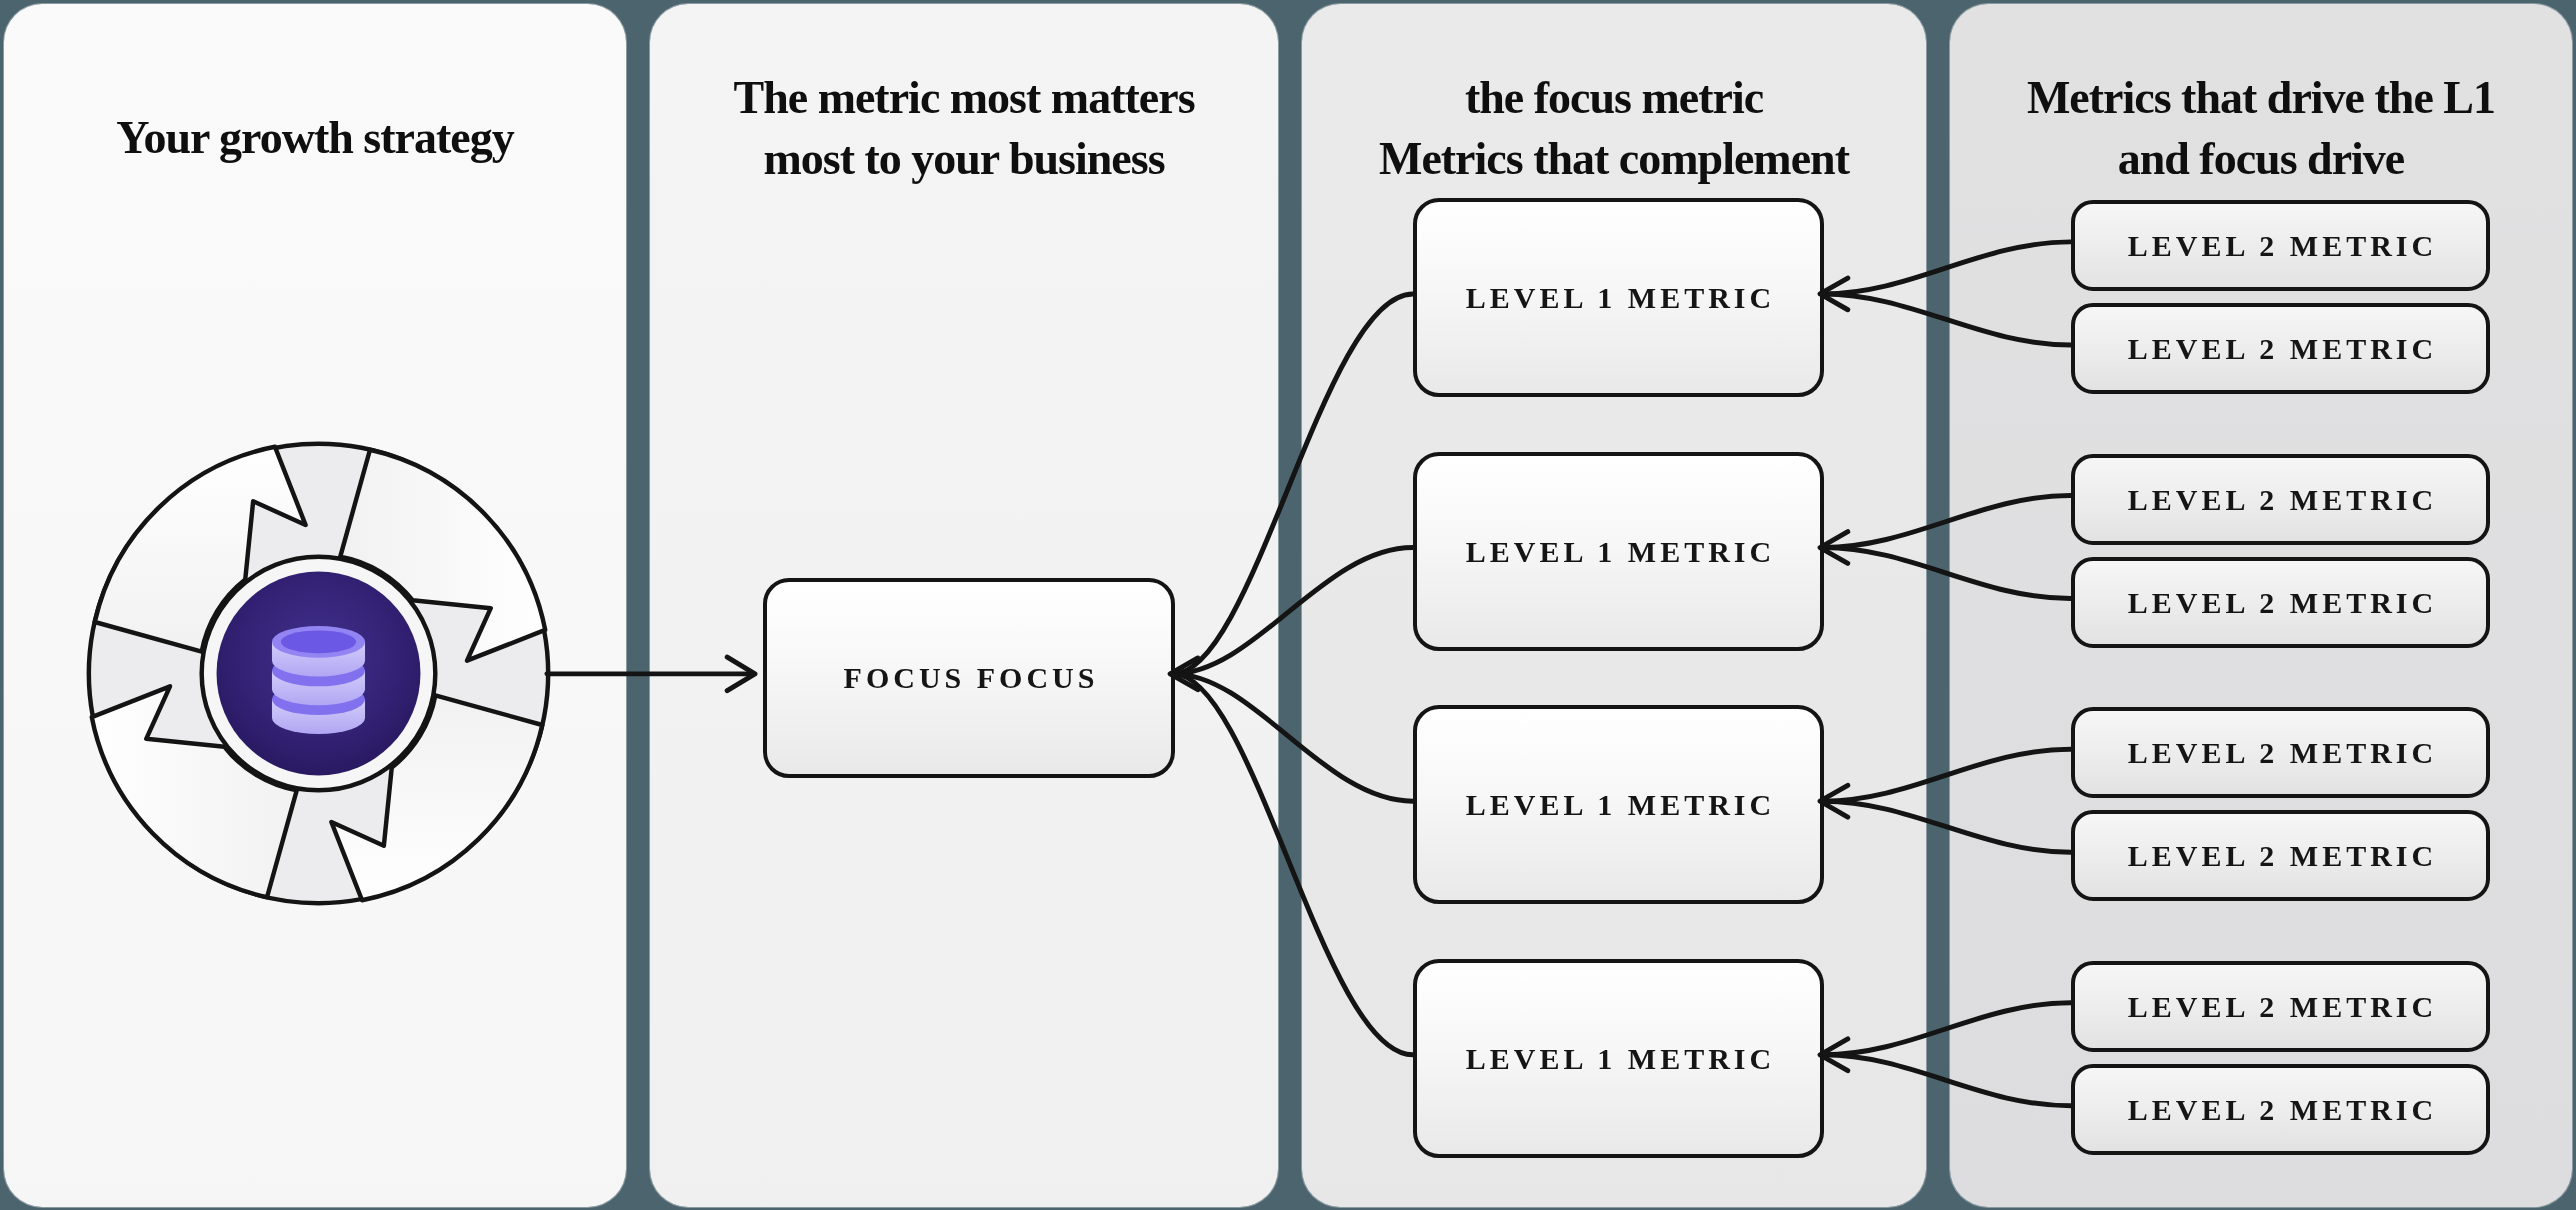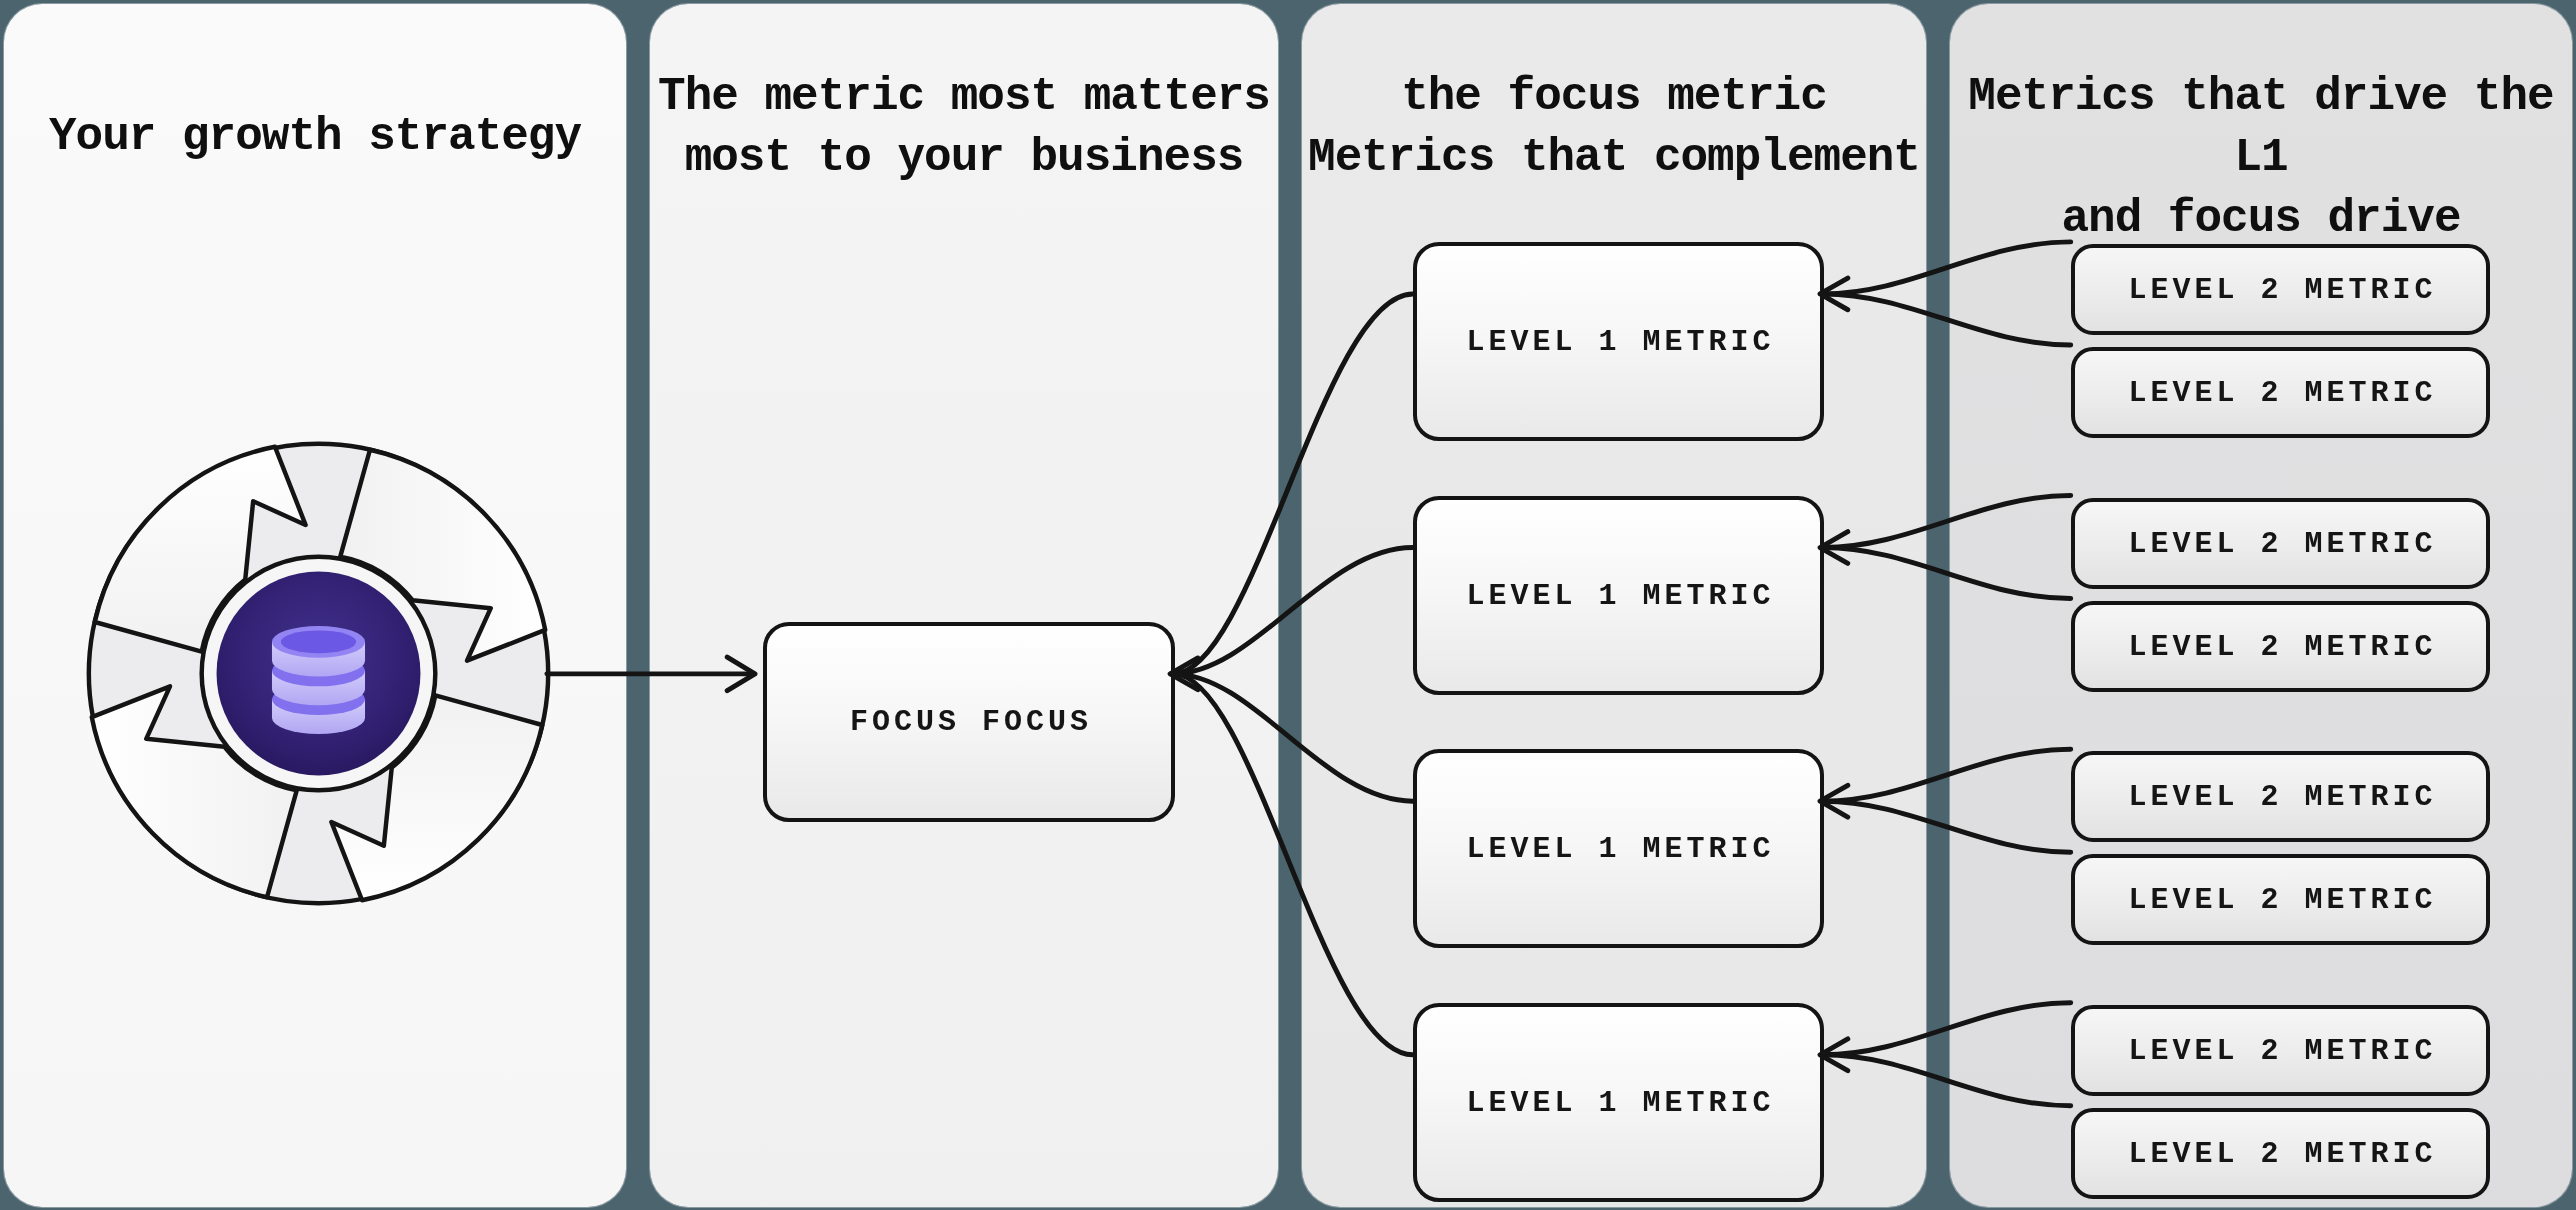--- a/index.html
+++ b/index.html
@@ -1,19 +1,19 @@
 <!DOCTYPE html>
 <html><head>
 <meta charset="utf-8">
 <style>
   html,body{margin:0;padding:0;background:#4b646e;}
   .canvas{
     position:relative;width:2576px;height:1211px;overflow:hidden;
     background:#4b646e;
-    font-family:Liberation Mono, monospace;
+    font-family:Liberation Serif, serif;
   }
   .panel{
     position:absolute;top:4px;height:1203px;border-radius:38px;
     box-shadow:0 0 0 1px rgba(255,255,255,.35);
   }
   .panel.p1{left:4px;width:622px;background:linear-gradient(180deg,#fafafa,#f6f6f7);}
   .panel.p2{left:650px;width:628px;background:linear-gradient(180deg,#f4f4f5,#f0f0f1);}
   .panel.p3{left:1302px;width:624px;background:linear-gradient(180deg,#eaeaeb,#e7e7e8);}
   .panel.p4{left:1950px;width:622px;background:linear-gradient(180deg,#e1e1e2,#dddddf);}
   .panel-title{
@@ -23,21 +23,20 @@
   }
   .panel-title span{display:block;}
   .p1 .panel-title{top:103px;}
   .p2 .panel-title,.p3 .panel-title,.p4 .panel-title{top:63px;}
 
   .metric-box{
     position:absolute;display:flex;align-items:center;justify-content:center;
     border:4.5px solid #141414;color:#151515;
     font-weight:700;font-size:30px;letter-spacing:4px;text-indent:4px;
     background:linear-gradient(180deg,#ffffff 0%,#f7f7f7 45%,#e9e9e9 100%);
-    margin-top:44px;
   }
   .focus-box{left:763px;top:578px;width:404px;height:192px;border-radius:26px;}
   .l1-box{left:1413px;width:403px;height:191px;border-radius:26px;text-align:center;}
   .l2-box{left:2071px;width:411px;height:83px;border-radius:22px;
     background:linear-gradient(180deg,#f6f6f6 0%,#ececec 55%,#e2e2e2 100%);}
   .overlay{position:absolute;left:0;top:0;pointer-events:none;}
   .flywheel{position:absolute;left:71px;top:426px;}
 </style>
 </head>
 <body>

